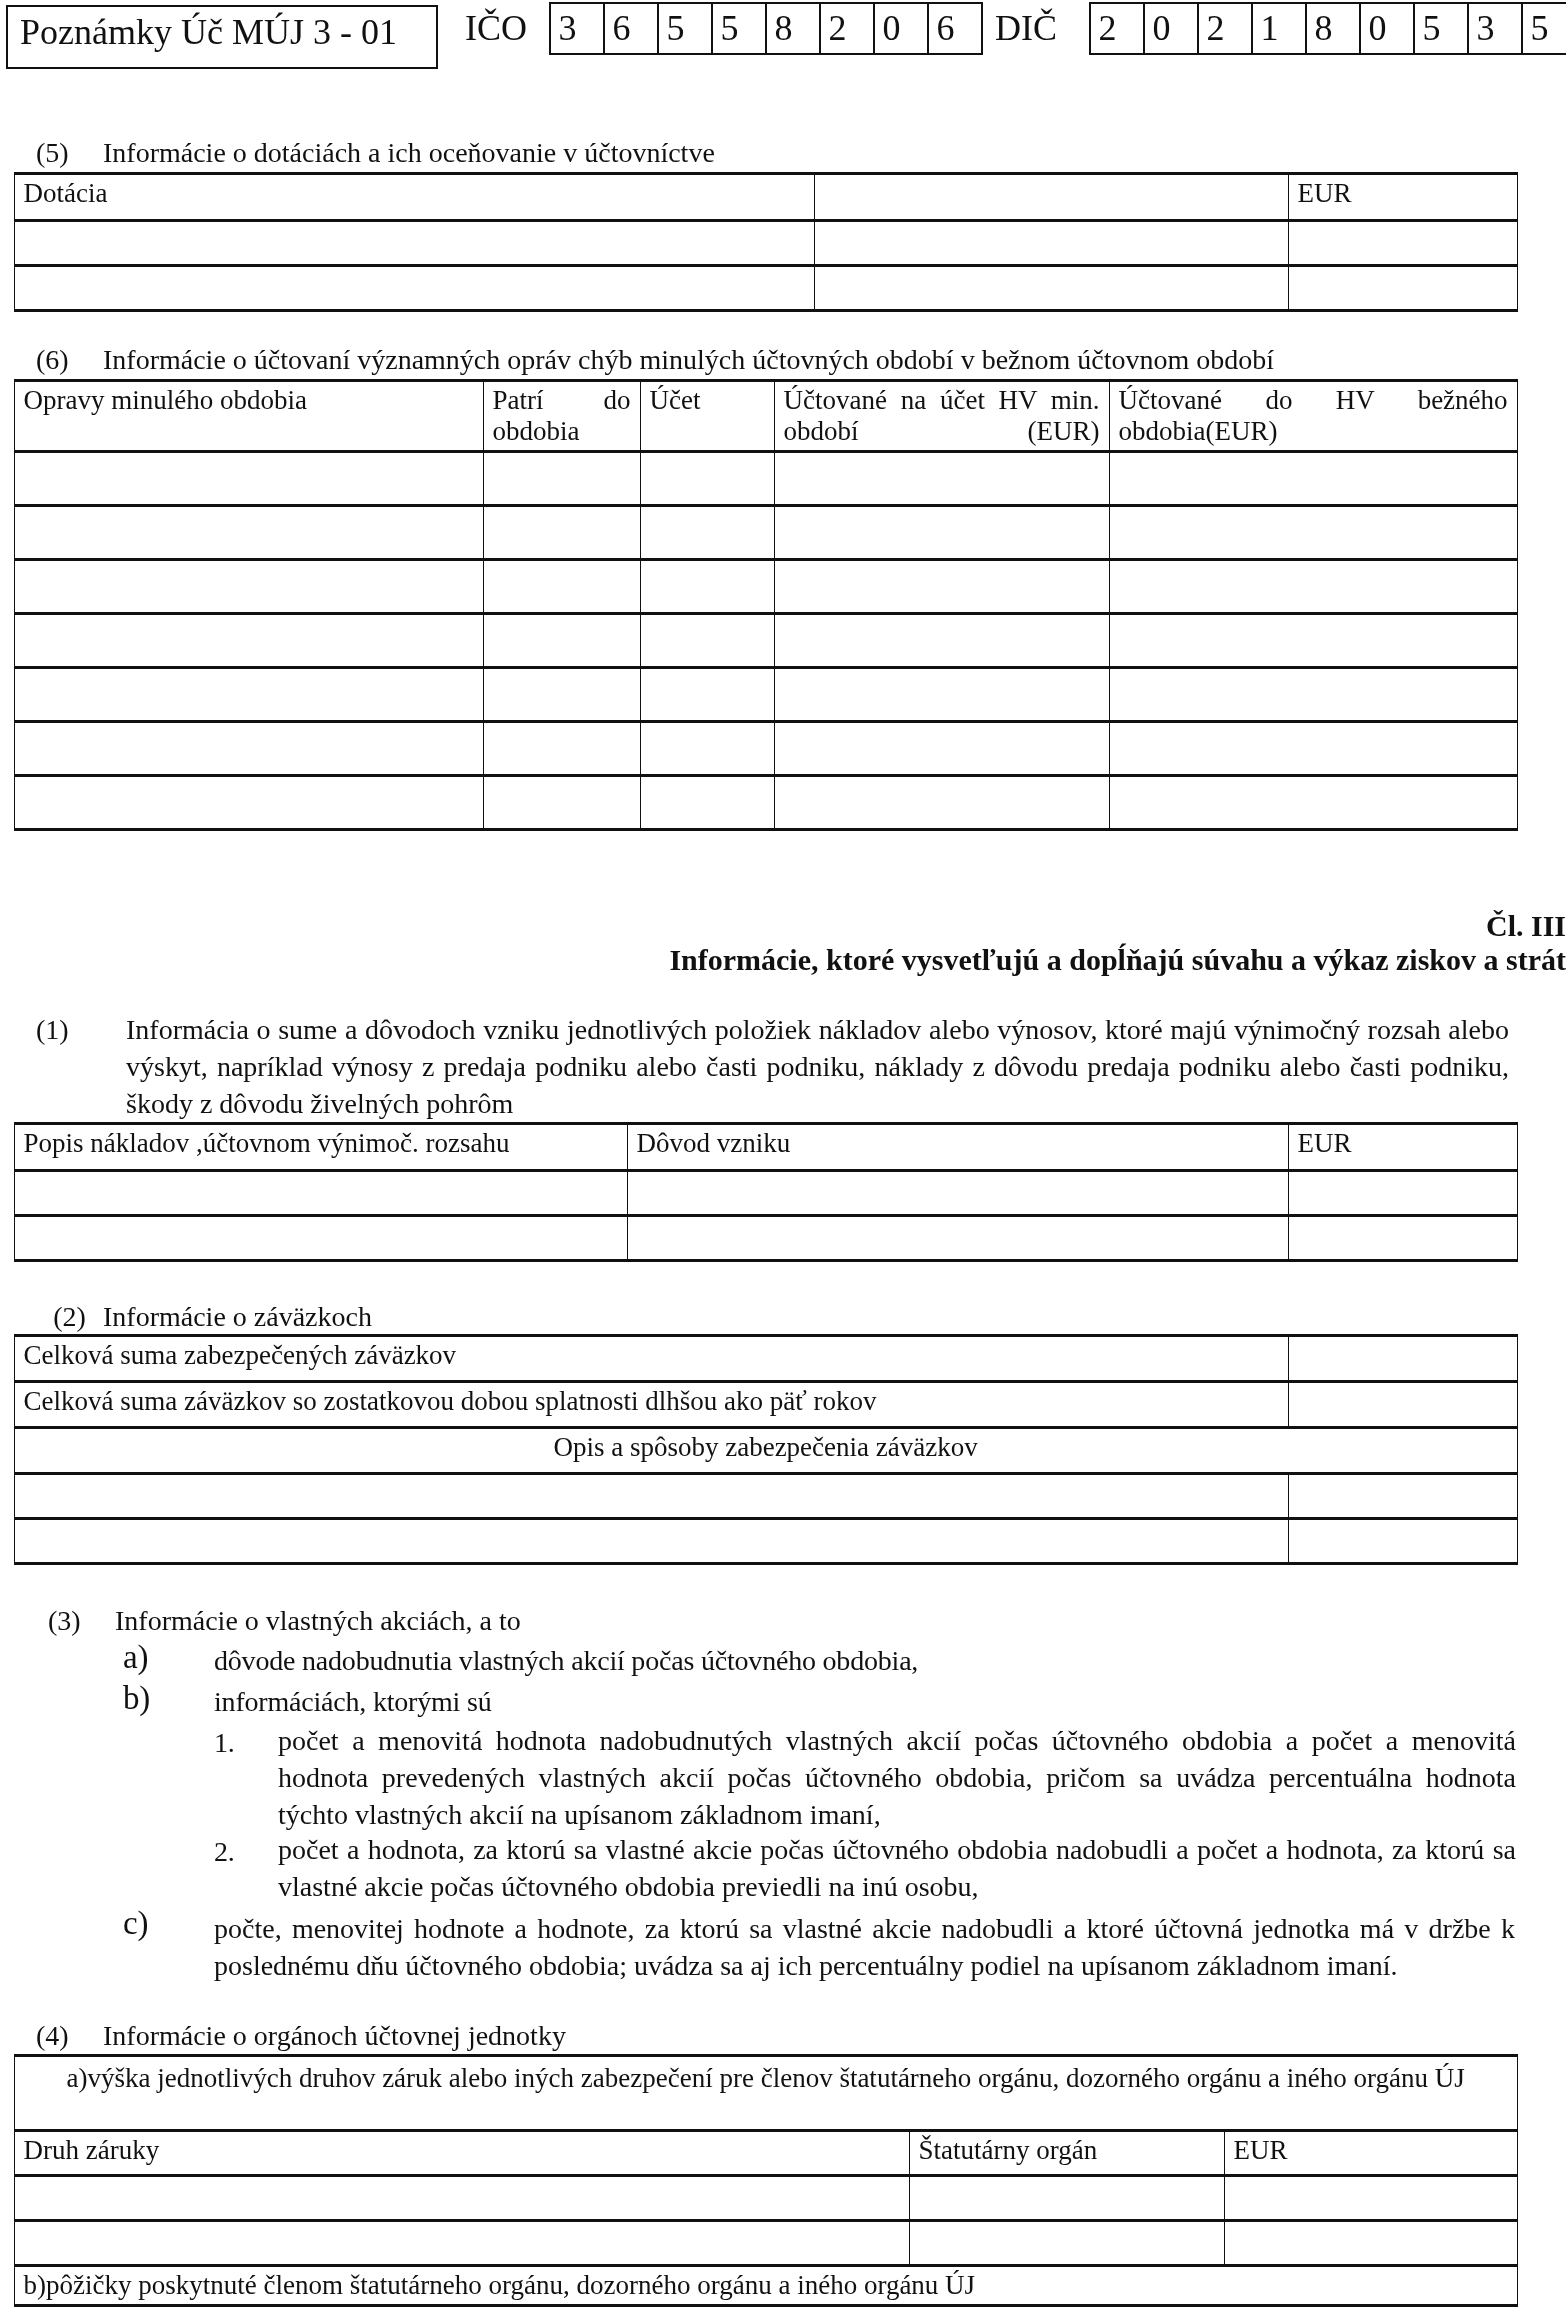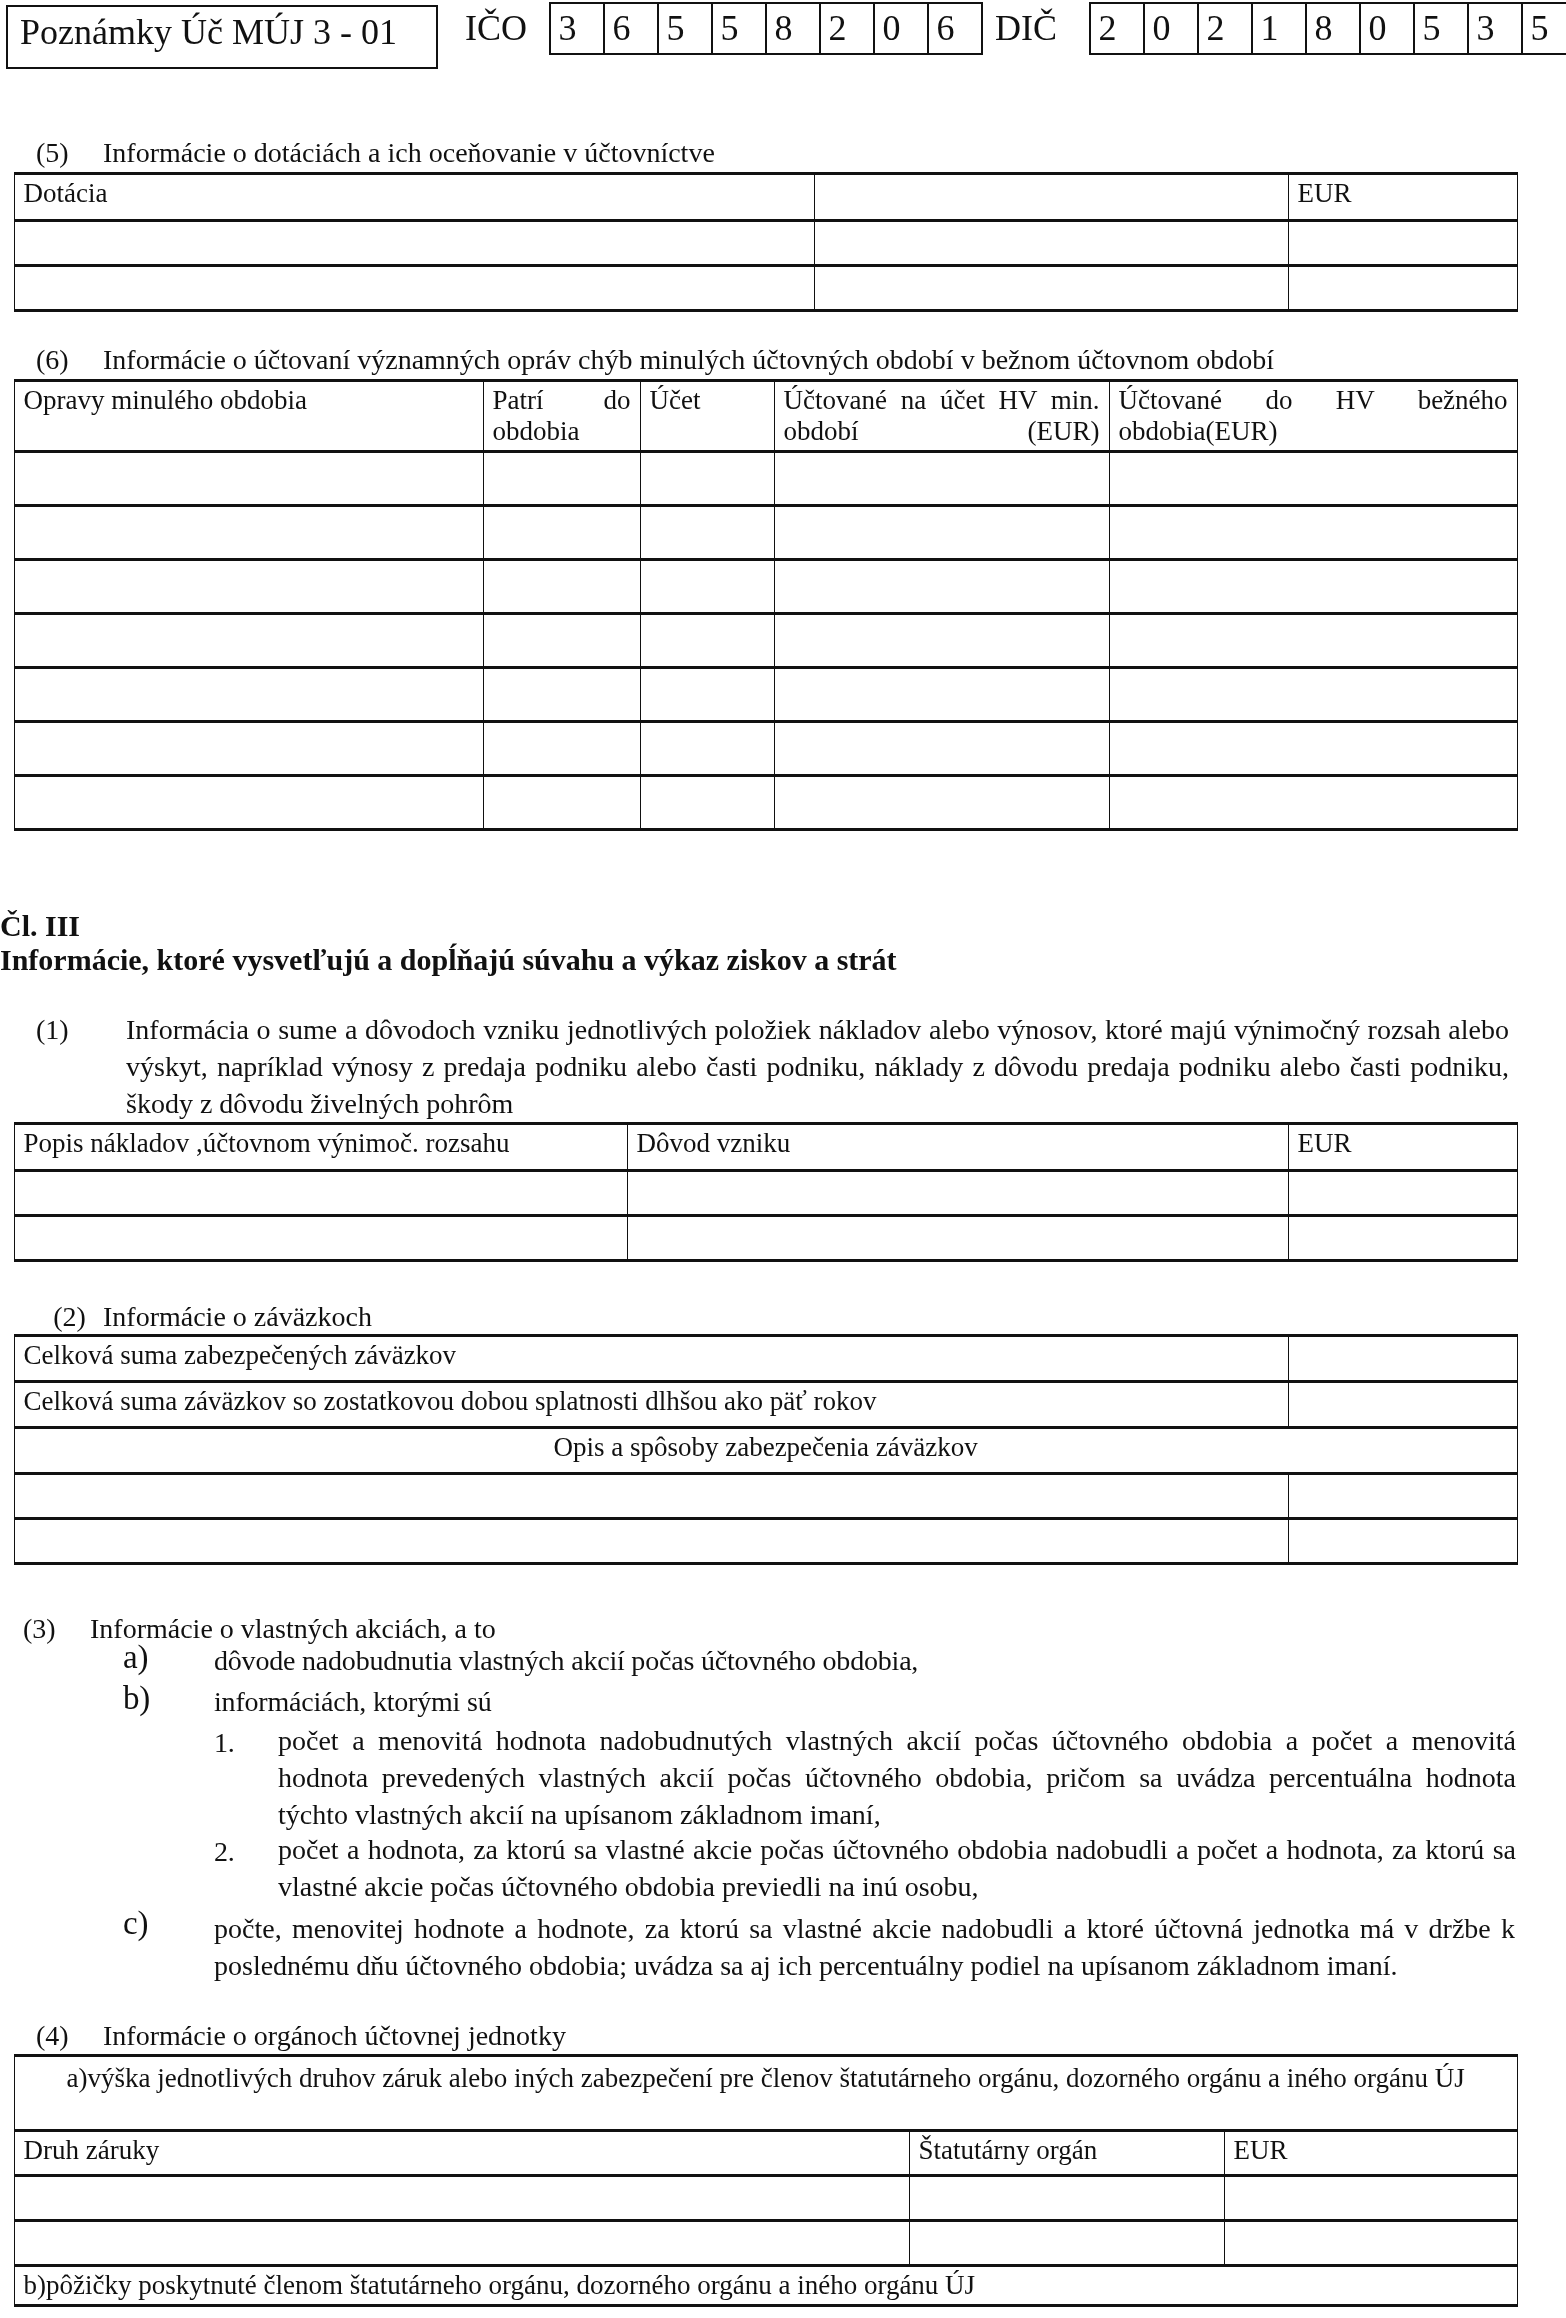--- a/index.html
+++ b/index.html
@@ -21,21 +21,21 @@
   
   table.frm { position: absolute; border-collapse: collapse; table-layout: fixed; }
   table.frm td { border: 1.5px solid #111; vertical-align: top; font-size: 27px; line-height: 1.15; padding: 3px 9px; }
   table.frm tr { }
   table.frm tr > td { border-top-width: 3.8px; }
   table.frm tr:last-child > td { border-bottom-width: 3.8px; font-family: Liberation Serif, serif; }
   table.frm td.center { text-align: center; }
   table.frm td.just { text-align: justify; text-align-last: justify; }
 
   
-  .chap { left: 0; width: 1566px; text-align: left; font-weight: bold; font-size: 30px; }
+  .chap { left: 0; width: 1566px; text-align: right; font-weight: bold; font-size: 30px; }
 
   
   .para { font-size: 28px; line-height: 37px; text-align: justify; }
   .para-last { text-align-last: left; }
   .listmark { font-size: 33px; }
 </style>
 </head>
 <body>
 
 <div class="abs title-box">Poznámky Úč MÚJ 3 - 01</div>
@@ -218,21 +218,21 @@
     <td></td>
         <td></td>
   </tr>
   <tr style="height:45px">
     <td></td>
         <td></td>
   </tr>
 </tbody>
   </table>
 
-<div class="abs sec" style="left:2px; top:1605px;margin-top:8px;">
+<div class="abs sec" style="left:27px; top:1605px;">
   <span class="num">(3)</span><span>Informácie o vlastných akciách, a to</span>
 </div>
 <div class="abs txt" style="left:123px; top:1639px;"><span class="listmark">a)</span></div>
 <div class="abs txt" style="left:214px; top:1645px; white-space:nowrap;">dôvode nadobudnutia vlastných akcií počas účtovného obdobia,</div>
 <div class="abs txt" style="left:123px; top:1680px;"><span class="listmark">b)</span></div>
 <div class="abs txt" style="left:214px; top:1686px; white-space:nowrap;">informáciách, ktorými sú</div>
 
 <div class="abs txt" style="left:214px; top:1727px;">1.</div>
 <div class="abs para para-last" style="left:278px; top:1722px; width:1238px;">počet a menovitá hodnota nadobudnutých vlastných akcií počas účtovného obdobia a počet a menovitá hodnota prevedených vlastných akcií počas účtovného obdobia, pričom sa uvádza percentuálna hodnota týchto vlastných akcií na upísanom základnom imaní,</div>
 <div class="abs txt" style="left:214px; top:1836px;">2.</div>

